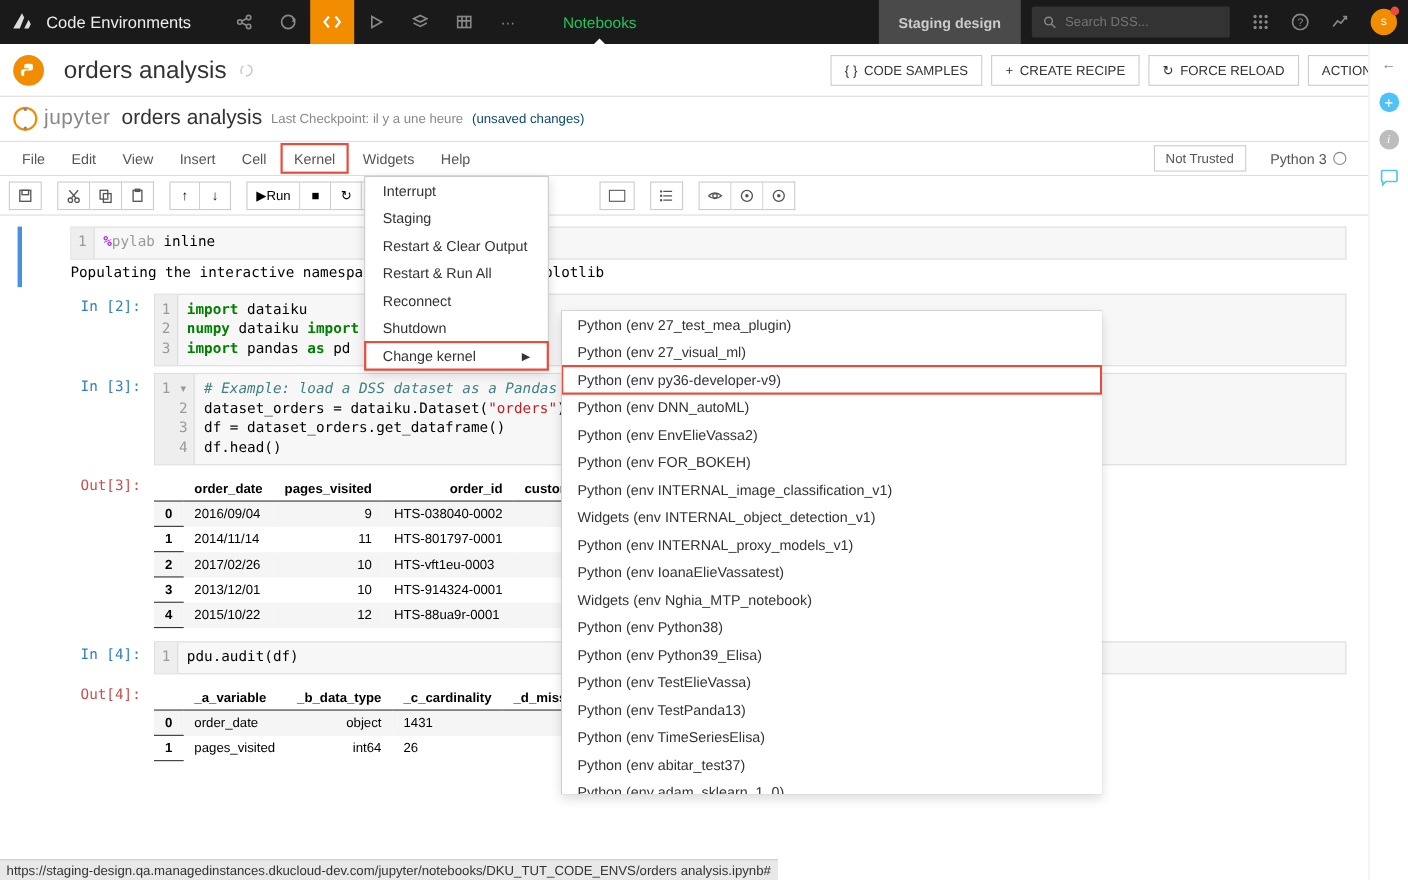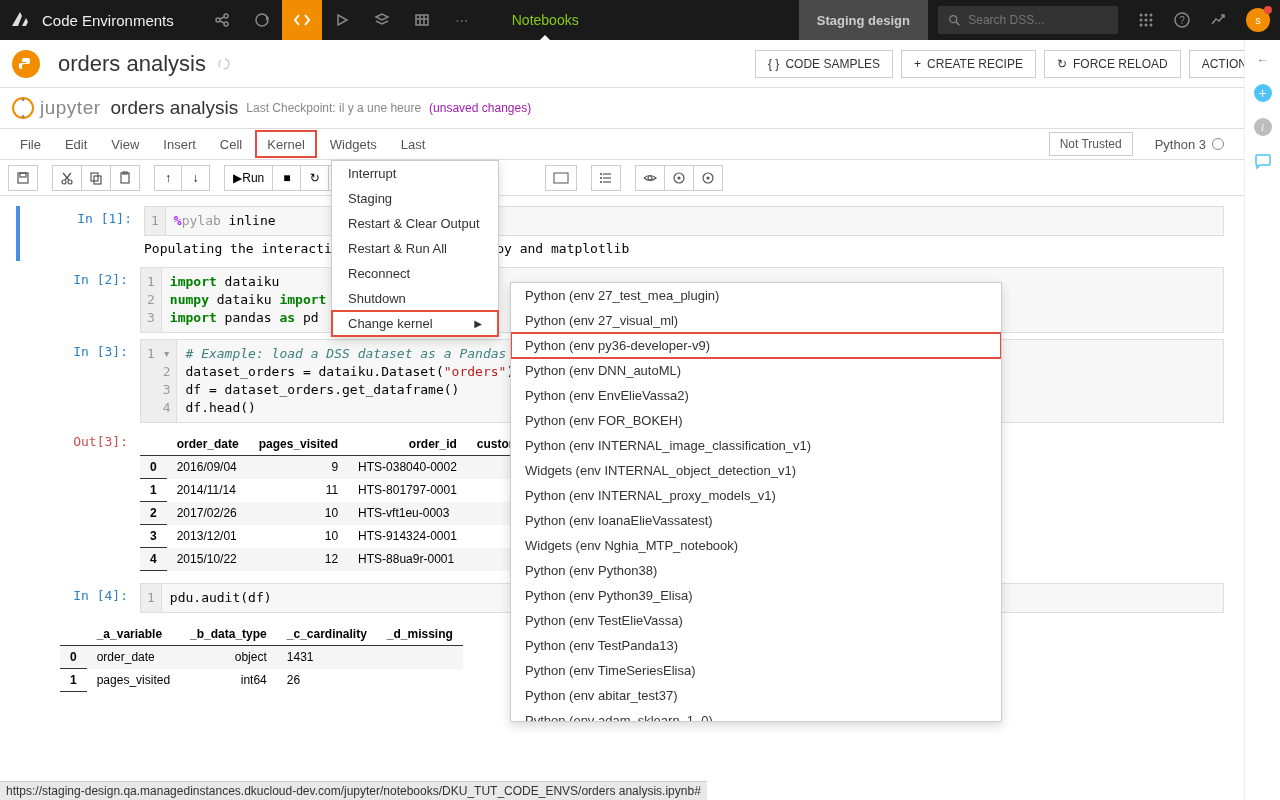--- a/index.html
+++ b/index.html
@@ -5,21 +5,21 @@
     * { box-sizing: border-box; margin: 0; padding: 0; }
     body { font-family: -apple-system, BlinkMacSystemFont, "Segoe UI", Helvetica, Arial, sans-serif; font-size: 13px; background: #fff; overflow: hidden; }
     
     
     .top-header { background: #1a1a1a; height: 40px; display: flex; align-items: center; color: #ccc; }
     .logo-area { display: flex; align-items: center; padding: 0 8px; }
     .bird-icon { width: 24px; height: 24px; margin-right: 10px; }
     .header-title { color: #eee; font-size: 15px; margin-right: 20px; }
     .header-icon { width: 40px; height: 40px; display: flex; align-items: center; justify-content: center; color: #888; cursor: pointer; }
     .header-icon.active { background: #f28c00; color: #fff; }
-    .header-center-text { color: #84cc16; font-size: 14px; margin-left: 30px; position: relative; }
+    .header-center-text { color: #22c55e; font-size: 14px; margin-left: 30px; position: relative; }
     .header-center-text::after { content: ''; position: absolute; bottom: -12px; left: 50%; transform: translateX(-50%); border: 5px solid transparent; border-bottom-color: #fff; }
     .header-spacer { flex: 1; }
     .staging-btn { background: #4a4a4a; color: #ccc; padding: 0 18px; height: 40px; display: flex; align-items: center; font-size: 13px; font-weight: bold; }
     .search-box { background: #333; height: 28px; margin: 0 10px; padding: 0 10px; display: flex; align-items: center; border-radius: 2px; width: 180px; }
     .search-box input { background: transparent; border: none; color: #a3a3a3; font-size: 12px; outline: none; width: 100%; margin-left: 8px; }
     .header-right-icon { width: 36px; height: 40px; display: flex; align-items: center; justify-content: center; color: #888; cursor: pointer; }
     .avatar { width: 24px; height: 24px; border-radius: 50%; background: #f28c00; display: flex; align-items: center; justify-content: center; color: #fff; font-size: 11px; margin: 0 10px; position: relative; }
     .avatar::after { content: ''; position: absolute; top: -2px; right: -2px; width: 8px; height: 8px; background: #e74c3c; border-radius: 50%; }
     
     
@@ -41,21 +41,21 @@
     .notebook-area { padding-right: 36px; }
     .jupyter-header { height: 40px; display: flex; align-items: center; padding: 0 12px; }
     .jupyter-logo { display: flex; align-items: center; margin-right: 10px; }
     .jupyter-logo-text { font-size: 19px; color: #888; font-weight: 300; letter-spacing: 0.5px; }
     .jup-circle { width: 22px; height: 22px; border: 2px solid #f28c00; border-radius: 50%; margin-right: 6px; position: relative; }
     .jup-circle::before, .jup-circle::after { content: ''; position: absolute; width: 3px; height: 3px; background: #888; border-radius: 50%; }
     .jup-circle::before { top: -1px; left: 50%; transform: translateX(-50%); }
     .jup-circle::after { bottom: -1px; left: 50%; transform: translateX(-50%); }
     .nb-title { font-size: 19px; color: #333; }
     .checkpoint { font-size: 12px; color: #888; margin-left: 8px; }
-    .unsaved { font-size: 12px; color: #a21caf; margin-left: 8px; }
+    .unsaved { font-size: 12px; color: #0c4a6e; margin-left: 8px; }
     
     
     .menu-bar { height: 32px; border-top: 1px solid #ddd; border-bottom: 1px solid #ddd; display: flex; align-items: stretch; padding: 0 8px; position: relative; }
     .menu-item { padding: 0 12px; display: flex; align-items: center; color: #555; cursor: pointer; font-size: 13px; }
     .menu-item.highlighted { border: 2px solid #e74c3c; margin: 1px; padding: 0 10px; }
     .menu-spacer { flex: 1; }
     .not-trusted { border: 1px solid #ccc; padding: 4px 10px; margin: 3px 10px; font-size: 12px; color: #555; }
     .kernel-ind { display: flex; align-items: center; padding: 0 12px; color: #555; font-size: 13px; gap: 6px; }
     .kernel-circle { width: 12px; height: 12px; border: 1px solid #888; border-radius: 50%; }
     
@@ -247,21 +247,21 @@
   </div>
 
   <div class="menu-bar">
     <div class="menu-item">File</div>
     <div class="menu-item">Edit</div>
     <div class="menu-item">View</div>
     <div class="menu-item">Insert</div>
     <div class="menu-item">Cell</div>
     <div class="menu-item highlighted">Kernel</div>
     <div class="menu-item">Widgets</div>
-    <div class="menu-item">Last</div>
+    <div class="menu-item">Help</div>
     <div class="menu-spacer"></div>
     <div class="not-trusted">Not Trusted</div>
     <div class="kernel-ind">
       <span>Python 3</span>
       <span class="kernel-circle"></span>
     </div>
 
     <div class="dropdown kernel-dropdown">
       <div class="dd-item">Interrupt</div>
       <div class="dd-item">Staging</div>
@@ -379,21 +379,20 @@
             <circle cx="7" cy="7" r="5"></circle>
             <circle cx="7" cy="7" r="1" fill="#555"></circle>
           </svg>
         </button>
     </div>
   </div>
 
   <div class="notebook-content">
 
     <div class="cell active">
-      <div class="prompt">In [1]:</div>
       <div class="cell-body">
         <div class="code-input">
           <div class="gutter">
               <div class="ln">1</div>
             </div>
           <div class="code-text"><span class="op">%</span><span class="mg">pylab</span> inline</div>
         </div>
         <div class="output-text">Populating the interactive namespace from numpy and matplotlib</div>
       </div>
     </div>
@@ -492,20 +491,21 @@
         <div class="code-input">
           <div class="gutter">
               <div class="ln">1</div>
             </div>
           <div class="code-text">pdu.audit(df)</div>
         </div>
       </div>
     </div>
 
     <div class="cell">
+      <div class="prompt out">Out[4]:</div>
       <div class="cell-body">
         <table class="out-table" id="table4">
             <thead>
               <tr>
                 <th></th>
                 <th>_a_variable</th>
                 <th class="num">_b_data_type</th>
                 <th class="num">_c_cardinality</th>
                 <th>_d_missing</th>
               </tr>

